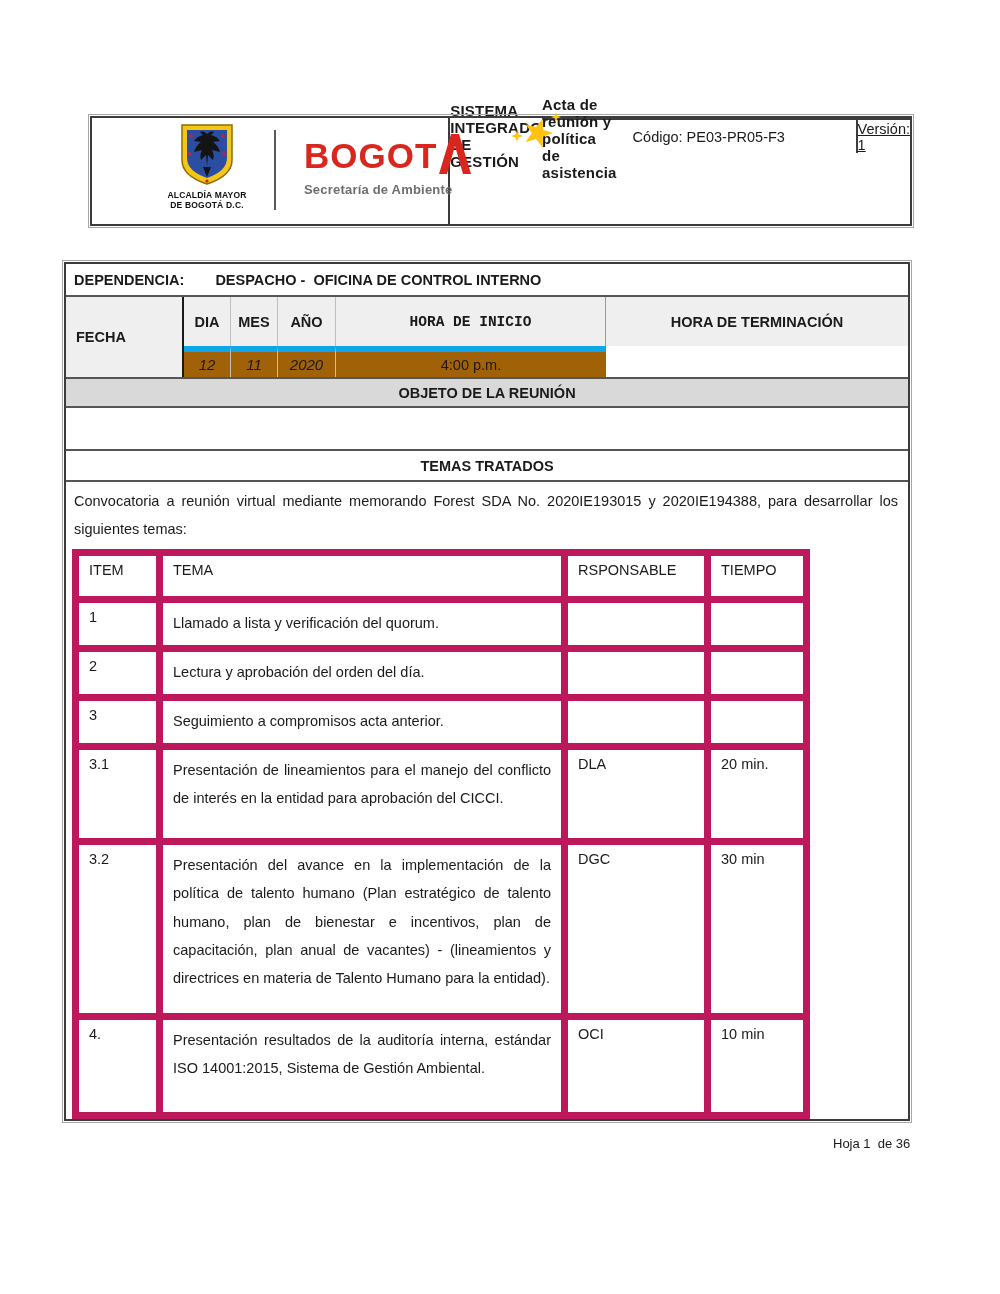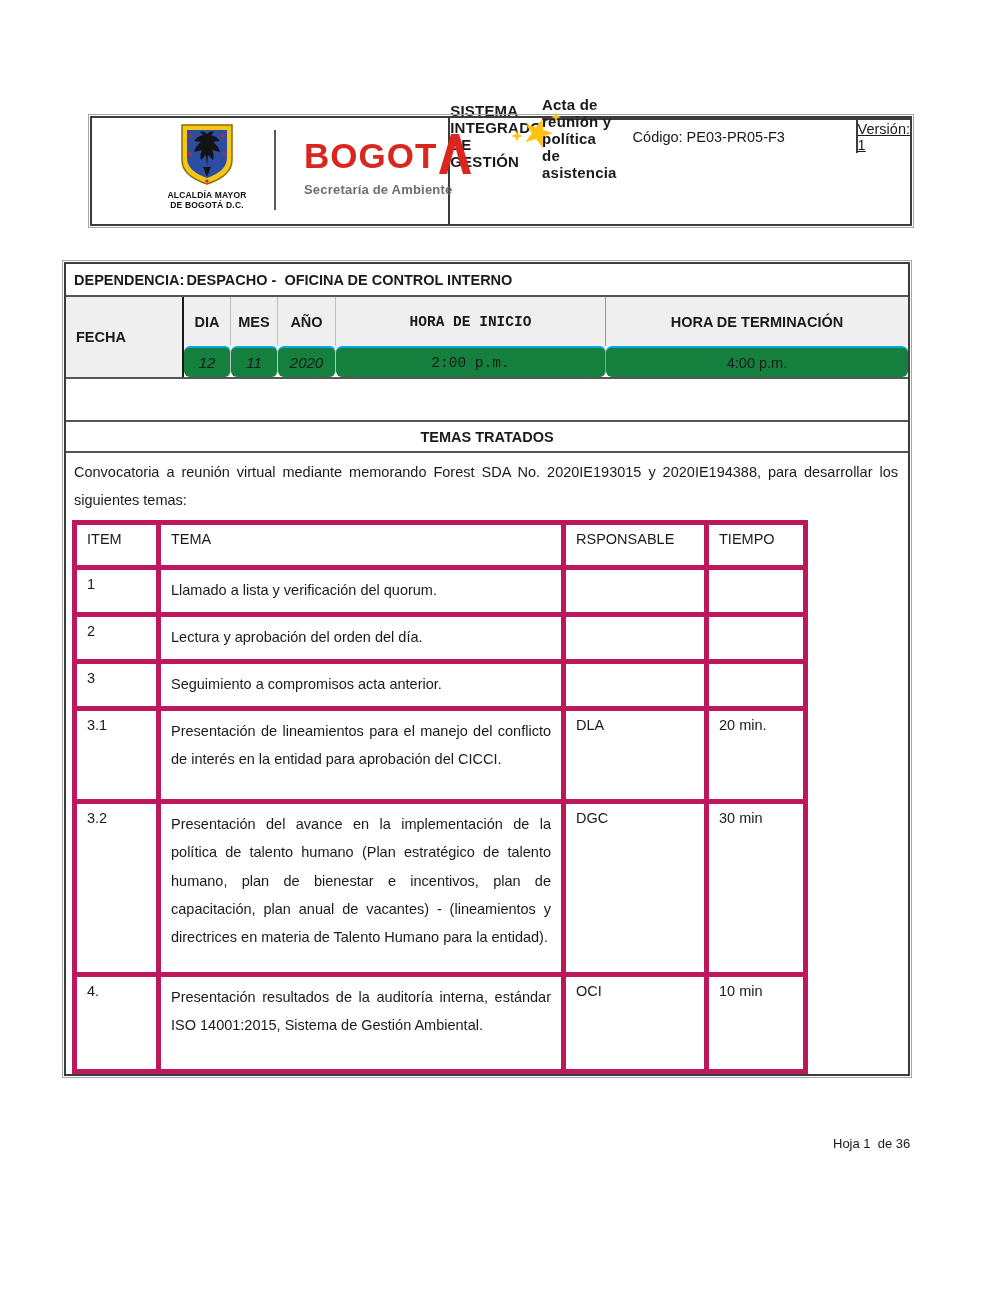--- a/index.html
+++ b/index.html
@@ -29,45 +29,45 @@
   .ht-row2{height:37px;border-top:2px solid #3c3c3c;}
   .ht-row3{height:33px;border-top:2px solid #3c3c3c;display:flex;font-size:14.5px;}
   .ht-codigo{width:223px;border-right:2px solid #3c3c3c;display:flex;align-items:center;padding-left:16px;}
   .ht-version{flex:1;display:flex;align-items:center;text-decoration:underline;}
 
   
   .main-table{position:absolute;left:64px;top:262px;width:842px;
     border:2px solid #3c3c3c;outline:1px solid #a6a6a6;outline-offset:1px;background:#fff;
     font-size:14.5px;}
   .row-dependencia{height:31px;display:flex;align-items:center;padding-left:8px;font-weight:bold;white-space:pre;}
-  .dep-value{margin-left:2px;}
+  .dep-value{margin-left:31px;}
   .row-reunion{height:29px;border-top:2px solid #555;display:flex;align-items:center;font-weight:bold;white-space:pre;}
   .reunion-interna{margin-left:133px;}
   .reunion-externa{margin-left:97px;}
   .fecha-grid{border-top:2px solid #555;display:grid;
     grid-template-columns:118px 47px 47px 58px 270px 1fr;
     grid-template-rows:49px 31px;}
   .fg-cell{display:flex;align-items:center;justify-content:center;}
   .fecha-label{grid-row:1/3;background:#efefef;border-right:2px solid #1a1a1a;
     display:flex;align-items:center;padding-left:10px;font-weight:bold;}
   .fg-head{background:#efefef;font-weight:bold;}
   .fg-bl{border-right:1px solid #bfbfbf;}
   .fg-bm{border-right:1px solid #9a9a9a;font-family:Liberation Mono, monospace;}
-  .fg-val{background:#15803d;border-top:2px solid #0ea5e9;border-radius:6px;}
+  .fg-val{background:#a16207;border-top:6px solid #0ea5e9;}
   .fg-italic{font-style:italic;font-size:15px;}
   .row-objeto{height:27px;border-top:2px solid #555;background:#d9d9d9;
     display:flex;align-items:center;justify-content:center;font-weight:bold;}
   .row-objeto-value{height:37px;border-top:2px solid #555;padding:2px 8px;}
   .row-temas{height:29px;border-top:2px solid #555;
     display:flex;align-items:center;justify-content:center;font-weight:bold;}
   .content-cell{border-top:2px solid #555;padding:4px 8px 0 6px;}
   .intro{margin:2px 2px 6px 2px;text-align:justify;line-height:1.9;}
 
   .agenda-table{border-collapse:collapse;width:731px;table-layout:fixed;margin:2px 0 0 0;}
-  .agenda-table th,.agenda-table td{border:5px solid #be185d;vertical-align:top;
+  .agenda-table th,.agenda-table td{border:7px solid #be185d;vertical-align:top;
     padding:6px 10px;font-weight:normal;text-align:left;font-size:14.5px;}
   .agenda-table th{height:28px;border-bottom:2px solid #8a8a8a;}
   .agenda-table .col-item{width:84px;}
   .agenda-table .col-tema{width:405px;}
   .agenda-table .col-resp{width:143px;}
   .agenda-table .col-tiempo{width:99px;}
   .agenda-table td.tema-cell{text-align:justify;line-height:1.95;}
   tr.r-small td{height:30px;}
   tr.r-31 td{height:76px;}
   tr.r-32 td{height:156px;}
@@ -137,24 +137,24 @@
     <div class="fecha-grid">
       <div class="fecha-label">FECHA</div>
       <div class="fg-cell fg-head fg-bl">DIA</div>
       <div class="fg-cell fg-head fg-bl">MES</div>
       <div class="fg-cell fg-head fg-bl">AÑO</div>
       <div class="fg-cell fg-head fg-bm">HORA DE INICIO</div>
       <div class="fg-cell fg-head">HORA DE TERMINACIÓN</div>
       <div class="fg-cell fg-val fg-bl fg-italic">12</div>
       <div class="fg-cell fg-val fg-bl fg-italic">11</div>
       <div class="fg-cell fg-val fg-bl fg-italic">2020</div>
-      <div class="fg-cell fg-val fg-bm">2:00 p.m.</div>
       <div class="fg-cell fg-val">4:00 p.m.</div>
     </div>
 
+    <div class="row-objeto">OBJETO DE LA REUNIÓN</div>
     <div class="row-objeto-value"></div>
     <div class="row-temas">TEMAS TRATADOS</div>
 
     <div class="content-cell">
       <p class="intro">Convocatoria a reunión virtual mediante memorando Forest SDA No. 2020IE193015 y 2020IE194388, para desarrollar los siguientes temas:</p>
 
       <table class="agenda-table">
         <colgroup>
             <col class="col-item">
             <col class="col-tema">

